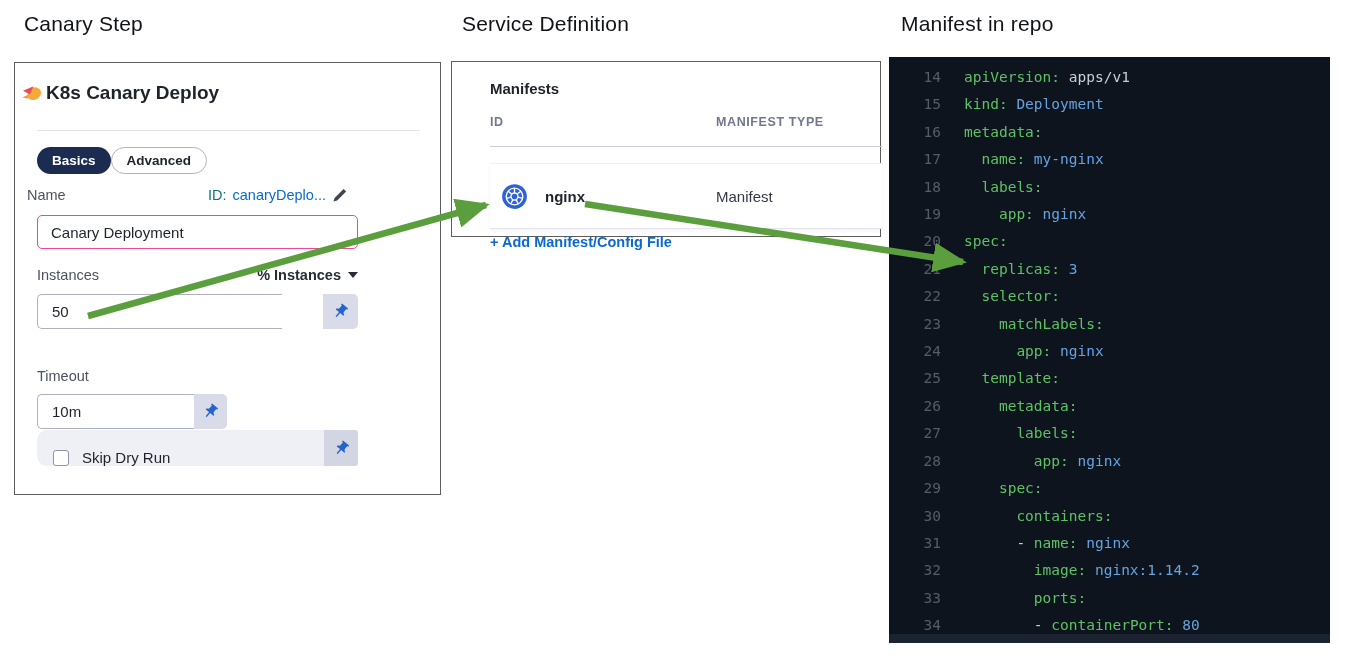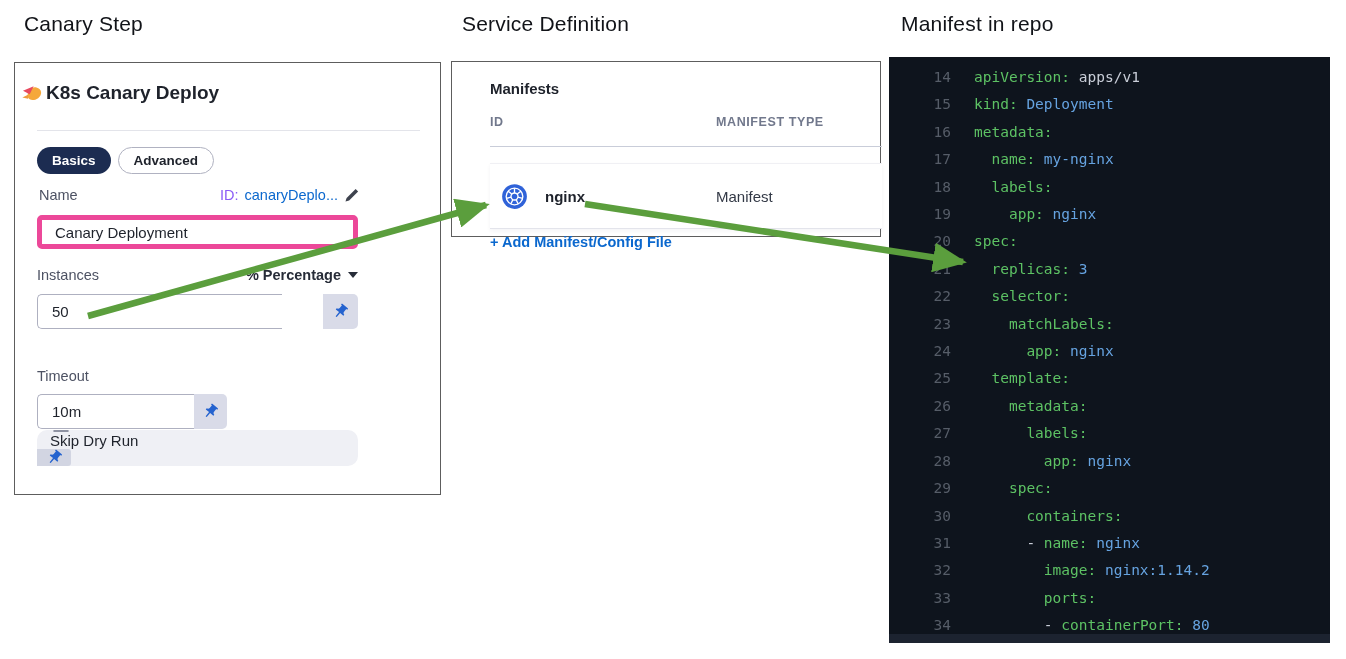--- a/index.html
+++ b/index.html
@@ -15,34 +15,34 @@
 
   
   .panel { position:absolute; background:#fff; border:1.5px solid #5d5d5d; }
   .canary-panel  { left:14px;  top:62px; width:427px; height:433px; }
   .service-panel { left:451px; top:61px; width:430px; height:176px; }
 
   .cp-title-row { position:absolute; left:4px; top:16px; display:flex; align-items:center; }
   .cp-title { font-size:19px; font-weight:bold; color:#1e222b; }
   .cp-divider { position:absolute; left:22px; top:67px; width:383px; height:1px; background:#e3e4ea; }
 
-  .cp-pills { position:absolute; left:22px; top:84px; display:flex; gap:7px; }
+  .cp-pills { position:absolute; left:22px; top:84px; display:flex; gap:0; }
   .pill { height:27px; padding:0 15px; border-radius:14px; font-size:13.5px; font-weight:bold;
           display:flex; align-items:center; cursor:pointer; }
   .pill-active { background:var(--pill-navy); color:#fff; }
   .pill-inactive { background:#fff; color:#1e222b; border:1px solid #b0b2c1; }
 
-  .cp-name-row { position:absolute; left:24px; top:124px; width:321px; display:flex;
+  .cp-name-row { position:absolute; left:12px; top:124px; width:321px; display:flex;
                  align-items:center; justify-content:space-between; }
   .field-label { font-size:14.5px; color:#4d5263; }
   .id-group { display:flex; align-items:center; gap:6px; font-size:14.5px; }
-  .id-prefix { color:#8b5cf6; }
+  .id-prefix { color:#0f766e; }
   .id-link { color:var(--accent-blue); cursor:pointer; }
 
-  .text-input { position:absolute; left:22px; background:#fff; border:5px solid #ec4899;
+  .text-input { position:absolute; left:22px; background:#fff; border:1px solid #ec4899;
                 border-radius:5px; display:flex; align-items:center; padding-left:13px;
                 font-size:15px; font-weight:500; color:#1e222b; }
   .input-name { top:152px; width:321px; height:34px; }
 
   .cp-inst-row { position:absolute; left:22px; top:204px; width:321px; display:flex;
                  align-items:center; justify-content:space-between; }
   .unit-select { display:flex; align-items:center; gap:7px; font-size:14.5px; font-weight:600;
                  color:#272c38; cursor:pointer; }
   .caret-down { width:0; height:0; border-left:5px solid transparent; border-right:5px solid transparent;
                 border-top:6px solid #272c38; }
@@ -53,21 +53,21 @@
   .ig-field { flex:1; background:#fff; border:1px solid #aeb0c0; border-right:none;
               border-radius:5px 0 0 5px; display:flex; align-items:center; padding-left:14px;
               font-size:15px; font-weight:500; color:#1e222b; }
   .pin-btn { width:35px; background:#d9dbe8; border-radius:0 5px 5px 0; display:flex;
              align-items:center; justify-content:center; cursor:pointer; }
   .ig-timeout .pin-btn { width:33px; }
 
   .cp-timeout-label { position:absolute; left:22px; top:305px; }
 
   .skip-row { position:absolute; left:22px; top:367px; width:321px; height:36px;
-              background:#eff0f5; border-radius:10px; display:flex; align-items:flex-start;flex-direction:column; }
+              background:#eff0f5; border-radius:10px; display:flex; align-items:flex-end; }
   .checkbox { width:16px; height:16px; background:#fff; border:1.5px solid #8f93a3;
               border-radius:3px; margin-left:16px; cursor:pointer; }
   .skip-label { font-size:15px; color:#1e222b; margin-left:13px; flex:1; }
   .skip-pin { width:34px; height:36px; background:#d2d5e2; border-radius:0 3px 3px 0;
               display:flex; align-items:center; justify-content:center; cursor:pointer; }
 
   
   .sp-title { position:absolute; left:38px; top:18px; font-size:15px; font-weight:bold; color:#1e222b; }
   .sp-headers { position:absolute; left:38px; top:53px; width:392px; }
   .col-h { position:absolute; font-size:12.5px; font-weight:600; color:#71788c; letter-spacing:.6px; }
@@ -80,21 +80,21 @@
   .row-id-text { font-size:15px; font-weight:bold; color:#1e222b; }
   .row-type-text { font-size:15px; color:#333946; }
   .add-link { position:absolute; left:38px; top:172px; font-size:14.5px; font-weight:700;
               color:var(--accent-blue); cursor:pointer; }
 
   
   .code-panel { position:absolute; left:889px; top:57px; width:441px; height:586px;
                 background:var(--code-bg); overflow:hidden; }
   .code-lines { padding-top:7px; font-family:"DejaVu Sans Mono", monospace; font-size:14.5px;
                 line-height:27.4px; white-space:pre; }
-  .code-line { display:flex;padding-left:10px; }
+  .code-line { display:flex; }
   .gutter { width:52px; text-align:right; color:var(--code-linenum); flex:none; }
   .code-text { margin-left:23px; }
   .tok-key { color:var(--code-key); }
   .tok-val { color:var(--code-val); }
   .tok-plain { color:var(--code-plain); }
   .code-bottom-strip { position:absolute; left:0; bottom:0; width:100%; height:9px; background:#1c2330; }
 
   
   #arrow-overlay { position:absolute; left:0; top:0; width:1346px; height:659px;
                    pointer-events:none; z-index:40; }
@@ -139,21 +139,21 @@
             <path d="M1.5 14.5 L2.6 10.9 L11.6 1.9 L14.1 4.4 L5.1 13.4 Z" fill="#3e434e"></path>
           </svg>
         </span>
       </span>
     </div>
     <div class="text-input input-name">Canary Deployment</div>
 
     <div class="cp-inst-row">
       <span class="field-label">Instances</span>
       <span class="unit-select">
-        <span>% Percentage</span>
+        <span>% Instances</span>
         <span class="caret-down"></span>
       </span>
     </div>
     <div class="input-group ig-instances">
       <div class="ig-field">50</div>
       <div class="pin-btn">
         <svg width="17" height="17" viewBox="0 0 24 24">
             <g transform="rotate(40 12 12)">
               <path fill="#2563cf" d="M16 9V4h1c.55 0 1-.45 1-1s-.45-1-1-1H7c-.55 0-1 .45-1 1s.45 1 1 1h1v5c0 1.66-1.34 3-3 3v2h5.97v7l1 1 1-1v-7H19v-2c-1.66 0-3-1.34-3-3z"></path>
             </g>

